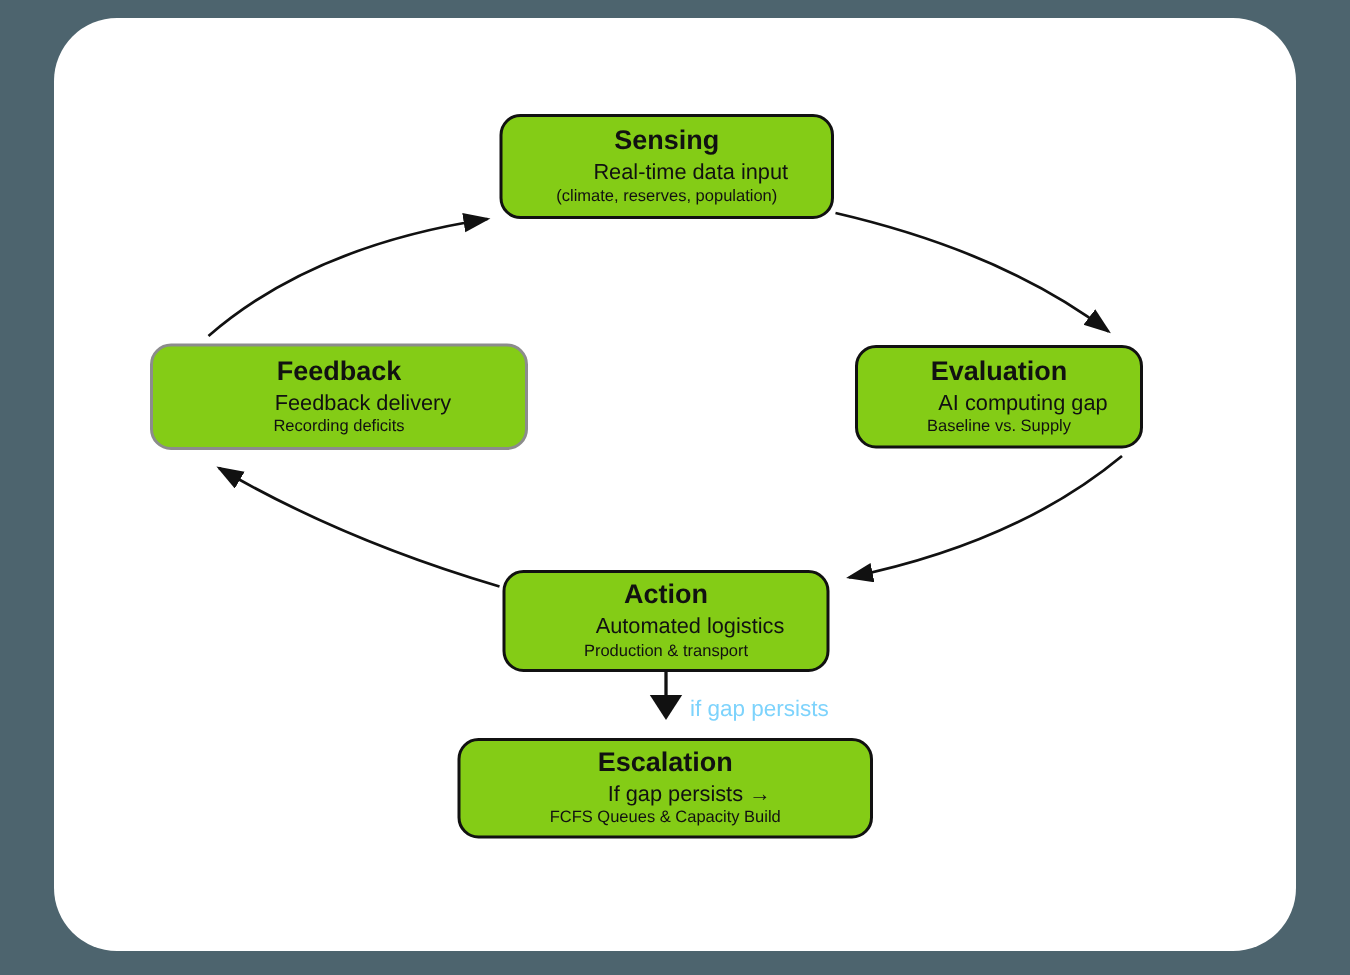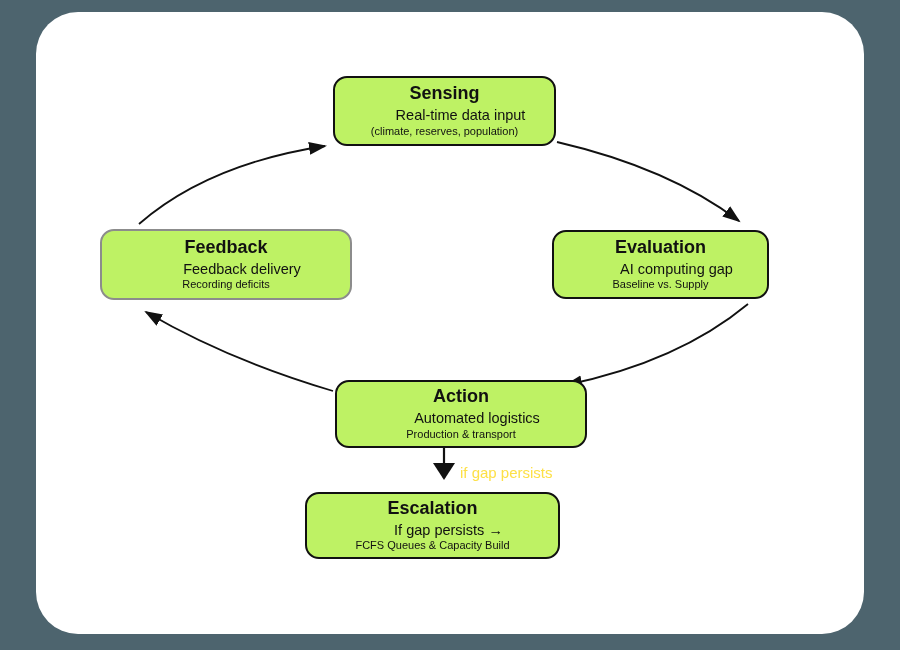--- a/index.html
+++ b/index.html
@@ -29,21 +29,21 @@
     position: absolute;
     left: 0;
     top: 0;
     width: 900px;
     height: 650px;
     pointer-events: none;
   }
   .node {
     position: absolute;
     box-sizing: border-box;
-    background: #bef264;
+    background: #84cc16;
     border: 2px solid #111111;
     border-radius: 14px;
     display: flex;
     flex-direction: column;
     align-items: center;
     justify-content: center;
     text-align: center;
     color: #111111;
     padding: 4px 8px;
   }
@@ -57,29 +57,29 @@
     line-height: 1.3;
     margin-top: 2px;
     padding-left: 32px;
   }
   .node .line3 {
     font-size: 11px;
     line-height: 1.25;
   }
   .node-sensing    { left: 333px; top: 76px;  width: 223px; height: 70px; }
   .node-feedback   { left: 100px; top: 229px; width: 252px; height: 71px; border-color: #8c8c8c; }
-  .node-evaluation { left: 552px; top: 230px; width: 217px; height: 69px; }
-  .node-action     { left: 335px; top: 380px; width: 252px; height: 68px; }
-  .node-escalation { left: 305px; top: 492px; width: 255px; height: 67px; }
+  .node-evaluation { left: 570px; top: 230px; width: 192px; height: 69px; }
+  .node-action     { left: 335px; top: 380px; width: 218px; height: 68px; }
+  .node-escalation { left: 305px; top: 492px; width: 277px; height: 67px; }
   .edge-label {
     position: absolute;
     left: 460px;
     top: 464px;
     font-size: 15px;
-    color: #fde047;
+    color: #7dd3fc;
     white-space: nowrap;
   }
 </style>
 </head>
 <body>
 
 <div class="stage">
   <div class="card"></div>
 
   <svg class="arrows" viewBox="0 0 900 650" xmlns="http://www.w3.org/2000/svg">

